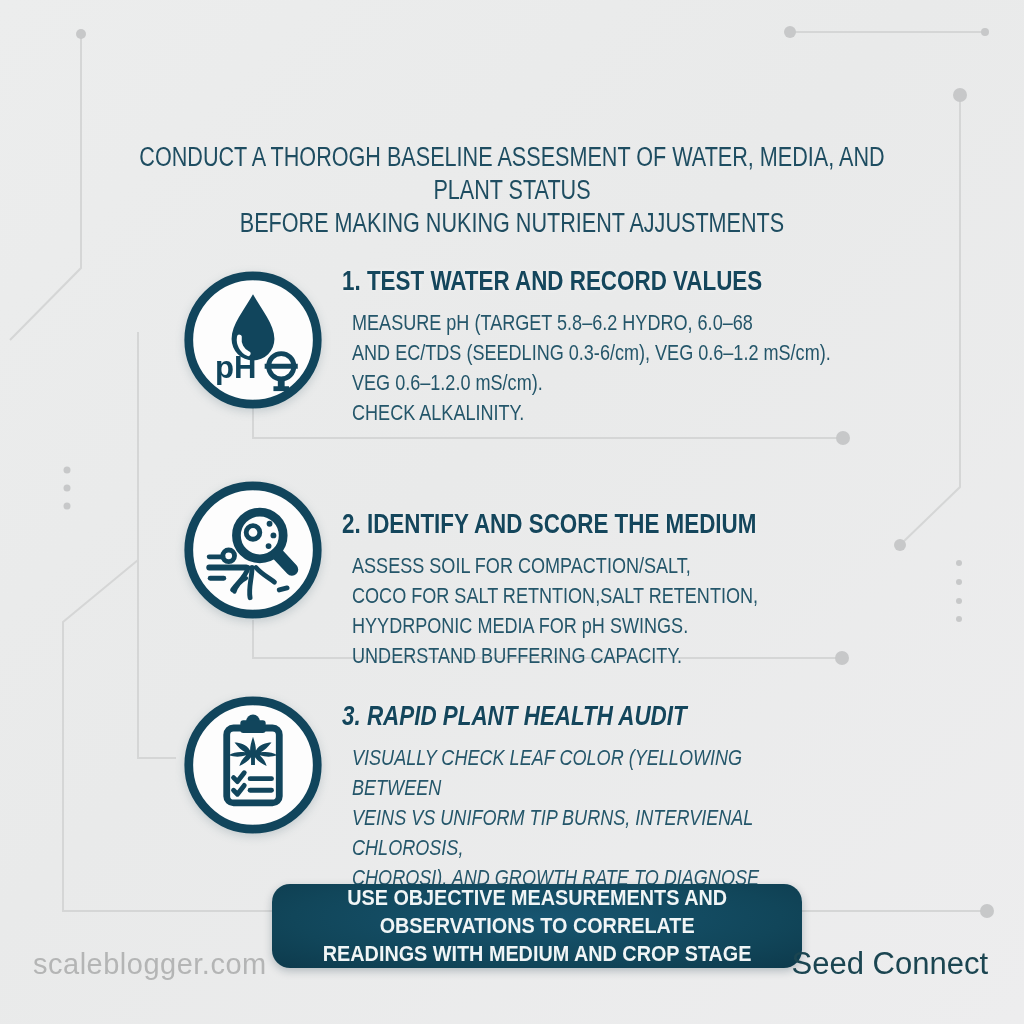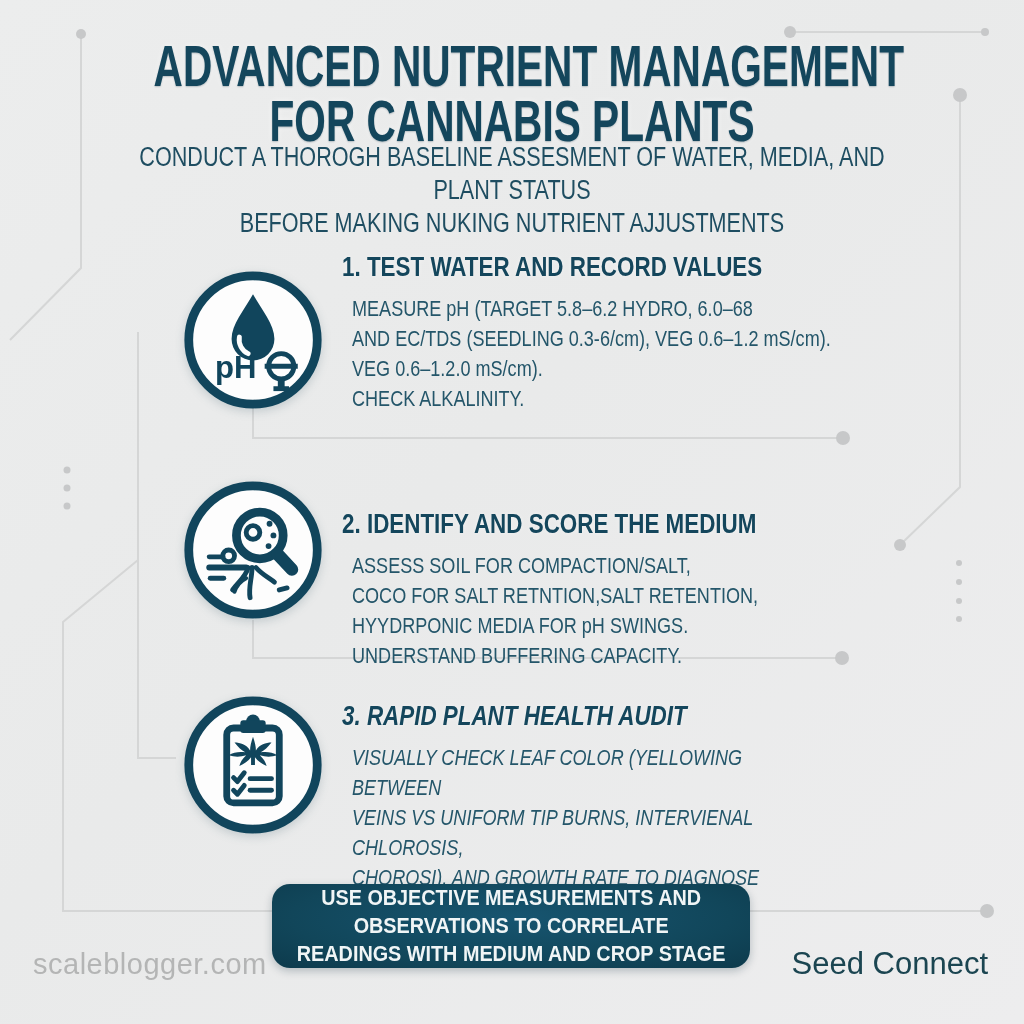--- a/index.html
+++ b/index.html
@@ -41,21 +41,21 @@
     transform:scaleX(0.80);transform-origin:0 0;white-space:nowrap;
     text-shadow:0 0 6px rgba(255,255,255,.45);
   }
   .step-body{
     margin:12px 0 0 10px;font-size:21.5px;line-height:30px;font-weight:400;
     color:var(--body-text,#24566a);
     transform:scaleX(0.84);transform-origin:0 0;white-space:pre-line;
   }
 
   .banner{
-    position:absolute;left:272px;top:884px;width:478px;height:84px;
+    position:absolute;left:272px;top:884px;width:530px;height:84px;
     border-radius:18px;
     background:radial-gradient(ellipse at 50% 40%, #175570 0%, var(--banner-bg,#11465a) 65%, #0d3a4c 100%);
     display:flex;align-items:center;justify-content:center;
     box-shadow:0 3px 8px rgba(10,40,55,.25);
   }
   .banner-text{
     font-size:22px;font-weight:700;line-height:28px;text-align:center;
     color:var(--banner-text,#f0f5f6);
     transform:scaleX(0.90);transform-origin:50% 50%;white-space:pre-line;
   }
@@ -99,43 +99,39 @@
       <circle cx="67" cy="506" r="3.5"></circle>
       <circle cx="959" cy="563" r="3"></circle>
       <circle cx="959" cy="582" r="3"></circle>
       <circle cx="959" cy="601" r="3"></circle>
       <circle cx="959" cy="619" r="3"></circle>
     </g>
   </svg>
 
   <div class="content">
 
-    <div class="title-wrap">
-      <div class="title-line">ADVANCED NUTRIENT MANAGEMENT</div>
-      <div class="title-line">FOR CANNABIS PLANTS</div>
-    </div>
     <div class="subtitle">CONDUCT A THOROGH BASELINE ASSESMENT OF WATER, MEDIA, AND PLANT STATUS
 BEFORE MAKING NUKING NUTRIENT AJJUSTMENTS</div>
 
     <section class="step">
       <div class="icon-wrap" style="left:180px;top:267px;">
         <svg width="146" height="146" viewBox="0 0 150 150">
           <circle cx="75" cy="75" r="66" fill="#fdfdfd" stroke="#11455c" stroke-width="9"></circle>
           <path fill="#11455c" d="M75,28 C66,44 53,59 53,74 a22,22 0 0 0 44,0 C97,59 84,44 75,28 Z"></path>
           <path d="M61,72 A16,16 0 0 0 70,89" stroke="#fdfdfd" stroke-width="5" fill="none" stroke-linecap="round"></path>
           <text x="36" y="114" font-size="32" font-weight="700" fill="#11455c">pH</text>
           <g stroke="#11455c" stroke-width="5" fill="none">
             <circle cx="104" cy="102" r="13"></circle>
             <line x1="87" y1="102" x2="121" y2="102"></line>
             <line x1="104" y1="115" x2="104" y2="124" stroke-width="7"></line>
             <line x1="96" y1="125" x2="112" y2="125" stroke-width="5"></line>
           </g>
         </svg>
       </div>
-      <div class="step-text" style="top:252px;">
+      <div class="step-text" style="top:266px;">
         <h2 class="step-title">1. TEST WATER AND RECORD VALUES</h2>
         <p class="step-body">MEASURE pH (TARGET 5.8–6.2 HYDRO, 6.0–68
 AND EC/TDS (SEEDLING 0.3-6/cm), VEG 0.6–1.2 mS/cm).
 VEG 0.6–1.2.0 mS/cm).
 CHECK ALKALINITY.</p>
       </div>
     </section>
 
     <section class="step">
       <div class="icon-wrap" style="left:180px;top:477px;">

